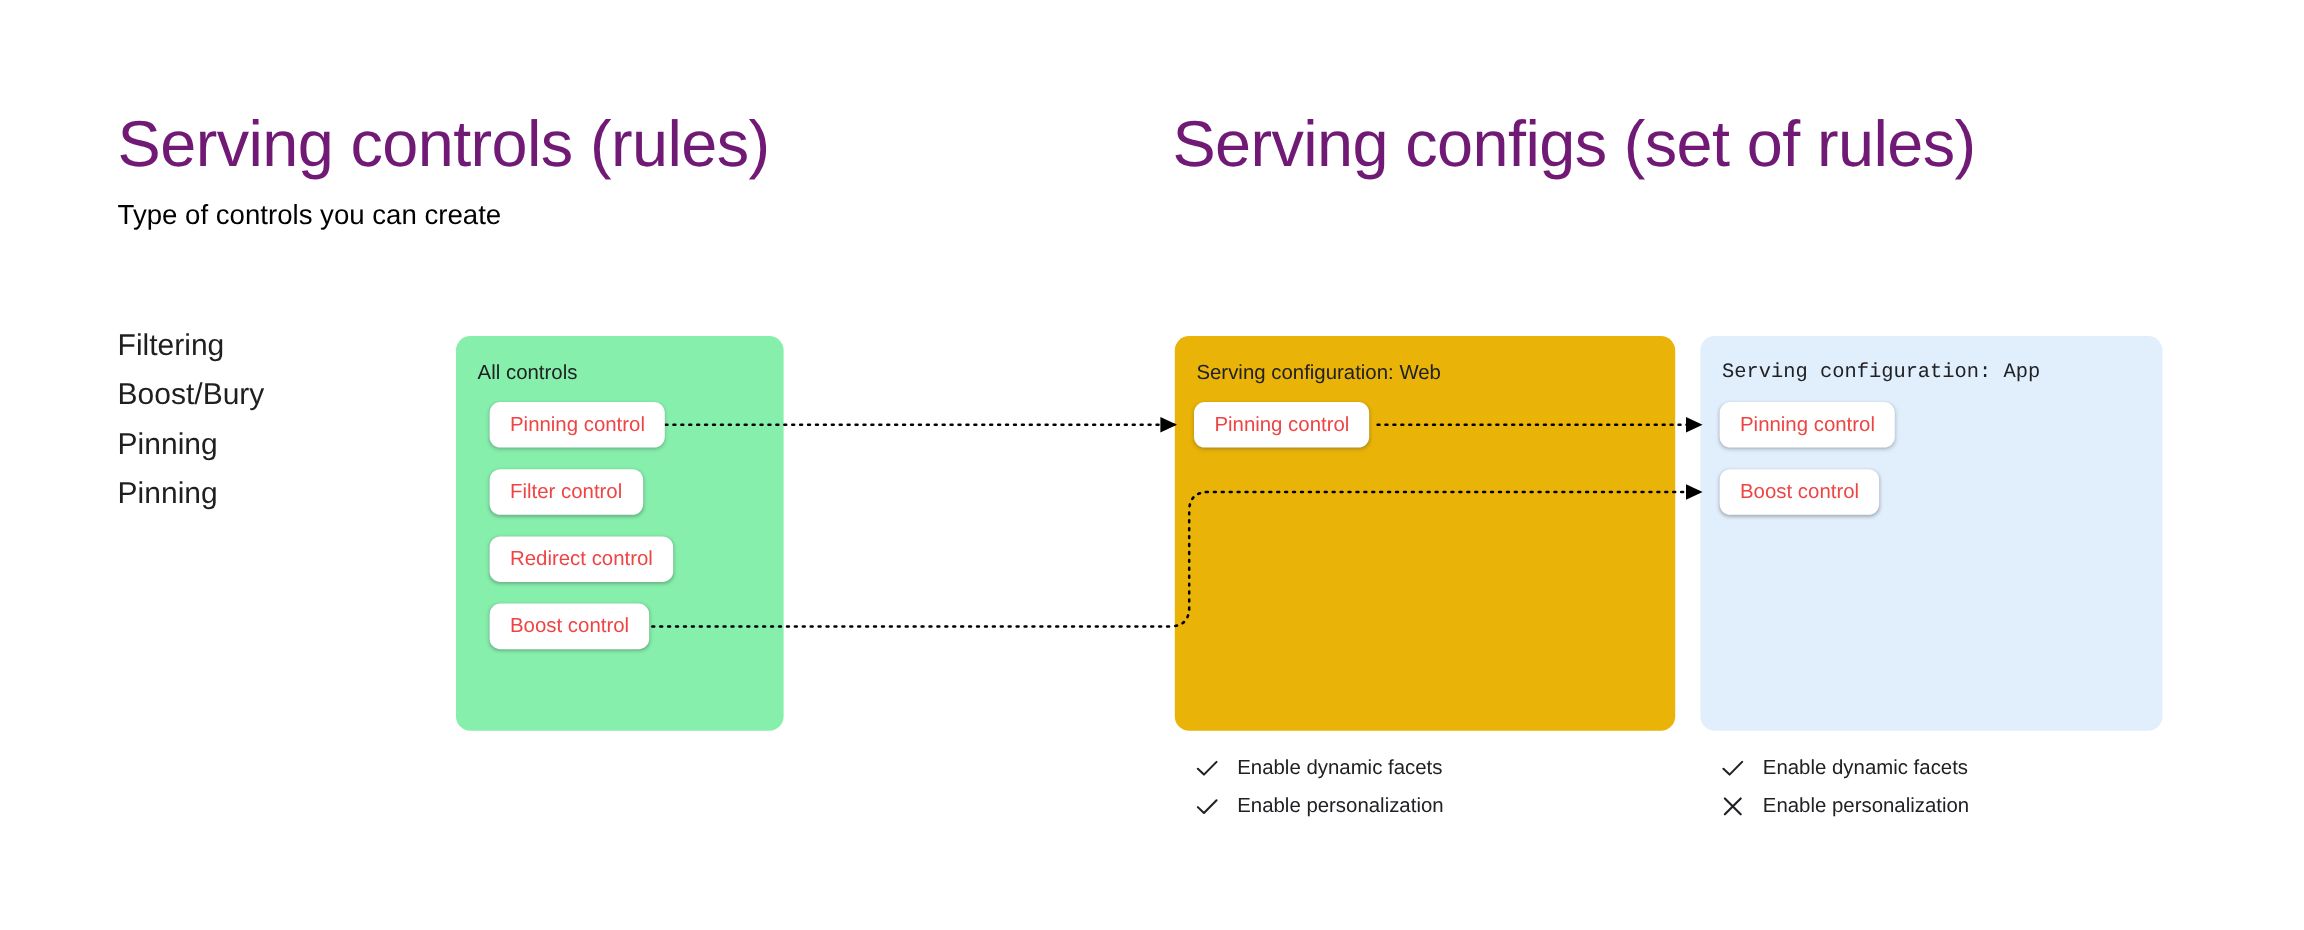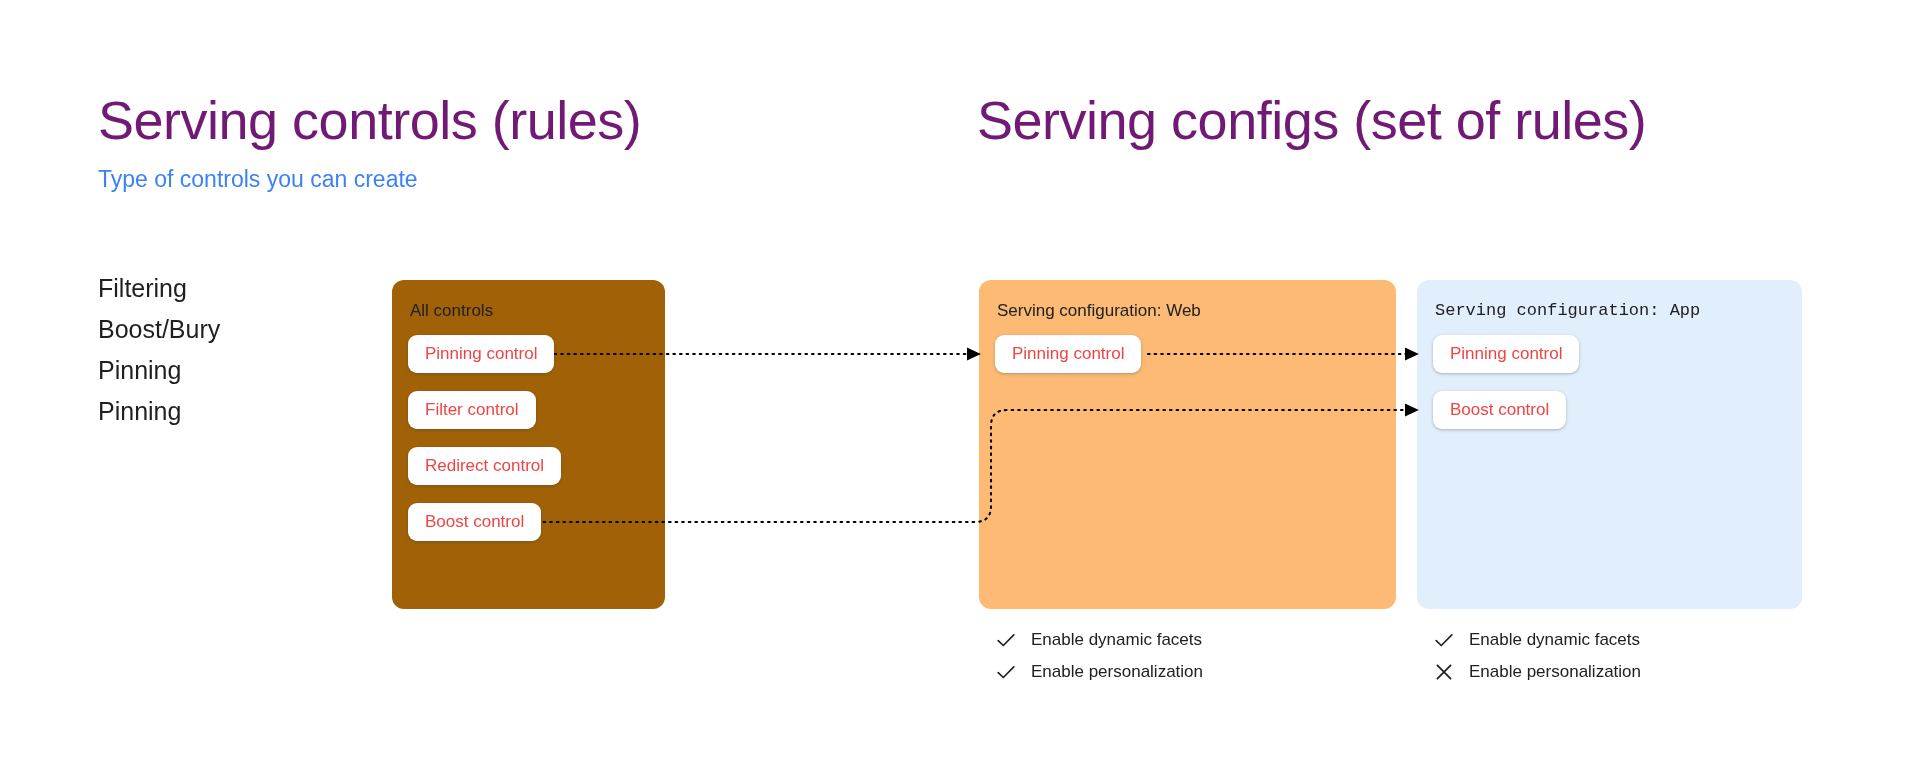--- a/index.html
+++ b/index.html
@@ -31,21 +31,21 @@
     line-height: 64px;
     letter-spacing: -0.5px;
     color: #701a75;
     white-space: nowrap;
   }
   .col-head .sub {
     margin: 12px 0 0 0;
     font-weight: 400;
     font-size: 23px;
     line-height: 30px;
-    color: #3b82f6;
+    color: #000000;
     white-space: nowrap;
   }
 
   #head-left  { left: 98px; top: 88px; }
   #head-right { left: 977px; top: 88px; }
 
   
   #control-type-list {
     position: absolute;
     left: 98px;
@@ -69,28 +69,28 @@
     position: absolute;
     left: 18px;
     top: 20px;
     font-size: 17px;
     line-height: 22px;
     color: #202124;
     white-space: nowrap;
   }
 
   #panel-all-controls {
-    left: 392px; top: 280px;
+    left: 380px; top: 280px;
     width: 273px; height: 329px;
-    background: #a16207;
+    background: #86efac;
   }
   #panel-config-web {
     left: 979px; top: 280px;
     width: 417px; height: 329px;
-    background: #fdba74;
+    background: #eab308;
   }
   #panel-config-app {
     left: 1417px; top: 280px;
     width: 385px; height: 329px;
     background: #e1eefb;
     font-family: Liberation Mono, monospace;
   }
 
   
   .chip {

